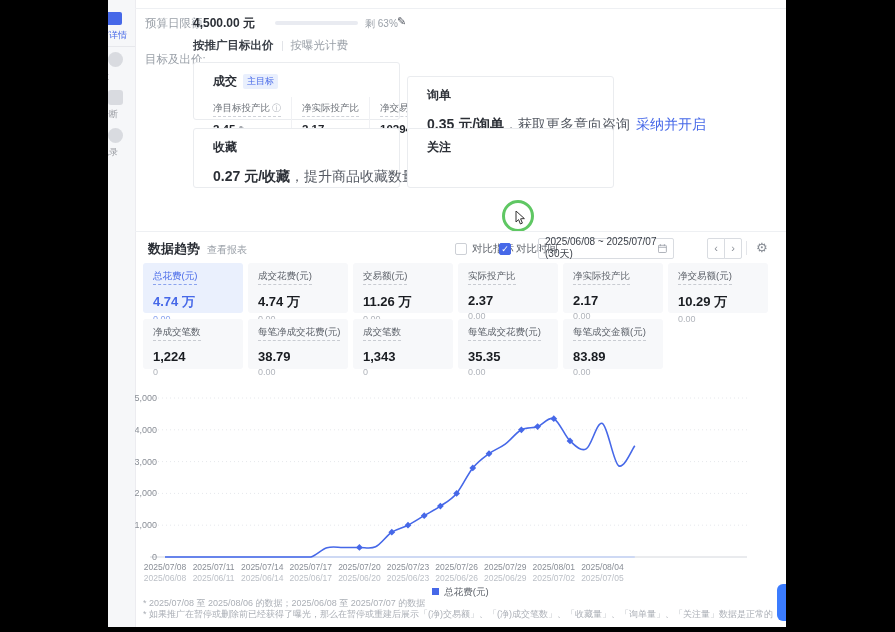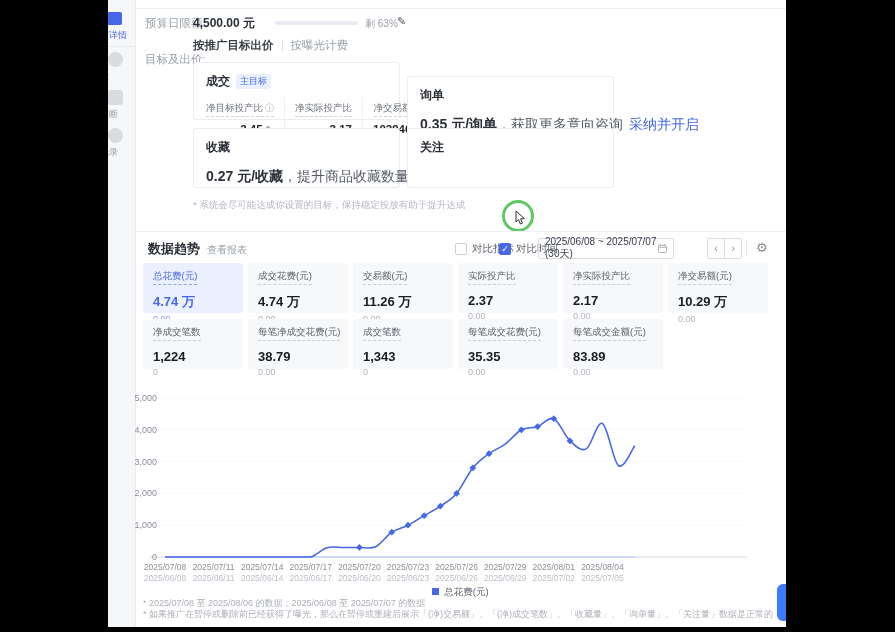--- a/index.html
+++ b/index.html
@@ -25,25 +25,25 @@
   .pbar-fill{height:4px;border-radius:2px;background:linear-gradient(90deg,#3f63e6,#8aa6f2);}
   .budget-remaining{position:absolute;left:220px;top:2px;font-size:10px;color:#9aa0a8;white-space:nowrap;}
   .edit-ic{position:absolute;left:252px;top:0px;font-size:11px;color:#555a63;}
   .goal-row{position:absolute;left:37px;top:38px;height:16px;}
   .goal-label{position:absolute;left:0;top:14px;white-space:nowrap;}
   .goal-opts{position:absolute;left:48px;top:0;display:flex;align-items:center;white-space:nowrap;}
   .goal-opt{font-size:11.5px;color:#9aa0a8;cursor:pointer;}
   .goal-opt.active{color:#3a3f47;font-weight:bold;}
   .goal-sep{width:1px;height:10px;background:#e2e4e8;margin:0 8px;}
   
-  .tcard{position:absolute;border:1px solid #eaecef;border-radius:3px;background:#fff;box-sizing:border-box;padding:8px 12px;}
+  .tcard{position:absolute;border:1px solid #eaecef;border-radius:3px;background:#fff;box-sizing:border-box;padding:8px 19px;}
   .tcard-title{font-size:12px;font-weight:bold;color:#2b2f36;display:inline-block;}
   .tcard-badge{display:inline-block;margin-left:6px;font-size:9px;color:#4668e8;background:#e9effd;border-radius:2px;padding:1px 4px;vertical-align:1px;}
   .tmetrics{display:flex;margin-top:7px;}
-  .tmetric{padding:0 10px;border-left:1px solid #f0f1f4;text-align:right;}
+  .tmetric{padding:0 10px;border-left:1px solid #f0f1f4;}
   .tmetric:first-child{padding-left:0;border-left:none;}
   .tmetric-label{font-size:9.5px;color:#6b7077;white-space:nowrap;border-bottom:1px dashed #cfd2d8;padding-bottom:1px;display:inline-block;}
   .tmetric-value{font-size:11.5px;font-weight:bold;color:#22252b;margin-top:6px;white-space:nowrap;}
   .tmetric-value .edit2{font-size:10px;color:#7a7f88;font-weight:normal;margin-left:3px;}
   .info-ic{font-size:9px;color:#b4b8bf;margin-left:2px;}
   .tcard-desc{font-size:14px;color:#555a63;margin-top:12px;white-space:nowrap;}
   .tcard-desc b{color:#2b2f36;}
   .tcard-link{color:#4668e8;margin-left:6px;cursor:pointer;}
   .note{position:absolute;left:85px;top:199px;font-size:9.5px;color:#b3b7be;}
   
@@ -136,21 +136,20 @@
           <div class="tcard-desc"><b>0.35 元/询单</b>，获取更多意向咨询<span class="tcard-link">采纳并开启</span></div>
         </div>
         <div class="tcard" style="left: 85px; top: 128px; width: 207px; height: 60px;">
           <div><span class="tcard-title">收藏</span></div>
           <div class="tcard-desc"><b>0.27 元/收藏</b>，提升商品收藏数量<span class="tcard-link">采纳并开启</span></div>
         </div>
         <div class="tcard" style="left: 299px; top: 128px; width: 207px; height: 60px;">
           <div><span class="tcard-title">关注</span></div>
         </div>
       </div>
-    <div class="note">* 系统会尽可能达成你设置的目标，保持稳定投放有助于提升达成</div>
 
     <div class="click-ring">
       <svg width="12" height="14" viewBox="0 0 12 14">
         <polygon points="1,0 1,11 3.6,8.6 5.4,13 7.4,12.1 5.6,7.8 9.4,7.6" fill="#fff" stroke="#333" stroke-width="1"></polygon>
       </svg>
     </div>
 
     <div class="divider2"></div>
 
     <div class="trend-title">数据趋势</div>

